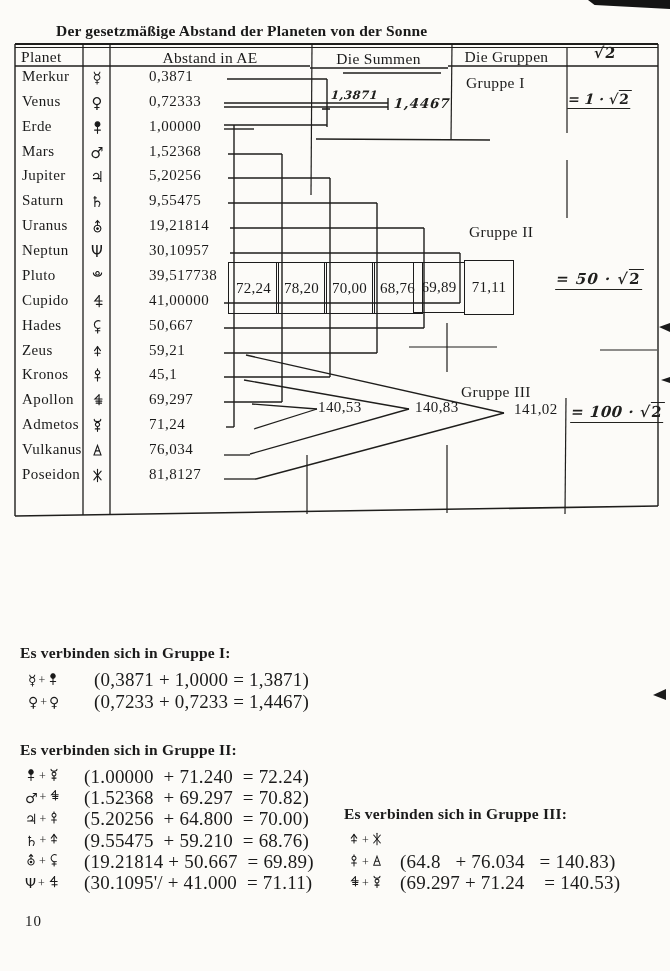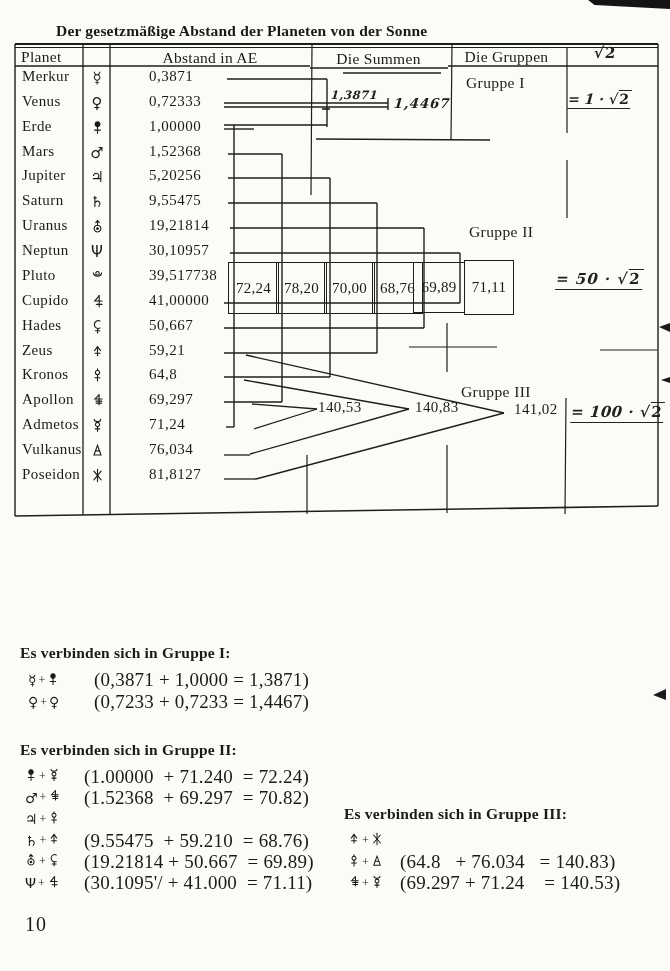--- a/index.html
+++ b/index.html
@@ -40,21 +40,21 @@
   .fs1{left:20px;top:644px;} .fs2{left:20px;top:741px;} .fs3{left:344px;top:805px;}
   .fhead{font-size:15.5px;font-weight:bold;letter-spacing:.2px;margin-bottom:7px;}
   .frow{display:flex;align-items:center;}
   .fs1 .frow{height:22px;} .fs2 .frow{height:21.3px;} .fs3 .frow{height:21.4px;}
   .fpair{display:flex;align-items:center;font-family:"DejaVu Sans",sans-serif;font-size:14px;}
   .fs1 .fpair{width:66px;padding-left:8px;} .fs2 .fpair{width:59px;padding-left:5px;}
   .fs3 .fpair{width:52px;padding-left:4px;}
   .fpair svg{width:12px;height:14px;}
   .plus{font-size:12px;margin:0 2px;font-family:"Liberation Serif",serif;}
   .ftext{white-space:pre;font-size:19px;letter-spacing:.2px;}
-  .pageno{left:25px;top:913px;font-size:20px;letter-spacing:1px;}
+  .pageno{left:25px;top:913px;font-size:15px;letter-spacing:1px;}
   .wedge{left:588px;top:0;width:82px;height:9px;background:#141414;
          clip-path:polygon(0 0,100% 0,100% 100%,8% 55%);}
   .mark{position:absolute;background:#1b1b1b;}
   .mk1{left:659px;top:323px;width:11px;height:9px;clip-path:polygon(0 45%,100% 0,100% 100%);}
   .mk2{left:661px;top:377px;width:9px;height:6px;clip-path:polygon(0 50%,100% 0,100% 100%);}
   .mk3{left:653px;top:689px;width:13px;height:11px;clip-path:polygon(100% 0,100% 100%,0 55%);}
 </style>
 </head>
 <body>
 
@@ -211,21 +211,21 @@
         <span class="pval">59,21</span>
       </div>
       <div class="prow" style="top: 366.44px;">
         <span class="pname">Kronos</span>
         <span class="psym"><span><svg viewBox="0 0 20 22" xmlns="http://www.w3.org/2000/svg">
               <path d="M10 .8 V3.2" stroke="#1a1a1a" stroke-width="1.7" stroke-linecap="round" fill="none"></path>
               <path d="M10 3.2 a3.3 3.3 0 1 0 .01 0" stroke="#1a1a1a" stroke-width="1.7" stroke-linecap="round" fill="none"></path>
               <path d="M10 9.9 V19.5" stroke="#1a1a1a" stroke-width="1.7" stroke-linecap="round" fill="none"></path>
               <path d="M6 14.4 H14" stroke="#1a1a1a" stroke-width="1.7" stroke-linecap="round" fill="none"></path>
             </svg></span></span>
-        <span class="pval">64,8</span>
+        <span class="pval">45,1</span>
       </div>
       <div class="prow" style="top: 391.31px;">
         <span class="pname">Apollon</span>
         <span class="psym"><span><svg viewBox="0 0 20 22" xmlns="http://www.w3.org/2000/svg">
               <path d="M12.4 2.2 L6 8.8 H17" stroke="#1a1a1a" stroke-width="1.7" stroke-linecap="round" fill="none"></path>
               <path d="M12.4 2.2 V17.6" stroke="#1a1a1a" stroke-width="1.7" stroke-linecap="round" fill="none"></path>
               <path d="M7.6 12 H16.6" stroke="#1a1a1a" stroke-width="1.7" stroke-linecap="round" fill="none"></path>
               <path d="M8 15.1 H16.2" stroke="#1a1a1a" stroke-width="1.7" stroke-linecap="round" fill="none"></path>
             </svg></span></span>
         <span class="pval">69,297</span>
@@ -343,20 +343,21 @@
           <span class="fpair">
             <span>♃</span>
             <span class="plus">+</span>
             <span><svg viewBox="0 0 20 22" xmlns="http://www.w3.org/2000/svg">
                 <path d="M10 .8 V3.2" stroke="#1a1a1a" stroke-width="1.7" stroke-linecap="round" fill="none"></path>
                 <path d="M10 3.2 a3.3 3.3 0 1 0 .01 0" stroke="#1a1a1a" stroke-width="1.7" stroke-linecap="round" fill="none"></path>
                 <path d="M10 9.9 V19.5" stroke="#1a1a1a" stroke-width="1.7" stroke-linecap="round" fill="none"></path>
                 <path d="M6 14.4 H14" stroke="#1a1a1a" stroke-width="1.7" stroke-linecap="round" fill="none"></path>
               </svg></span>
           </span>
+          <span class="ftext">(5.20256  + 64.800  = 70.00)</span>
         </div>
         <div class="frow">
           <span class="fpair">
             <span>♄</span>
             <span class="plus">+</span>
             <span><svg viewBox="0 0 20 22" xmlns="http://www.w3.org/2000/svg">
                 <path d="M10 3.4 V17.6" stroke="#1a1a1a" stroke-width="1.7" stroke-linecap="round" fill="none"></path>
                 <path d="M5.4 9.6 L10 3.4 L14.6 9.6" stroke="#1a1a1a" stroke-width="1.7" stroke-linecap="round" fill="none"></path>
                 <path d="M6 13.8 H14" stroke="#1a1a1a" stroke-width="1.7" stroke-linecap="round" fill="none"></path>
               </svg></span>

